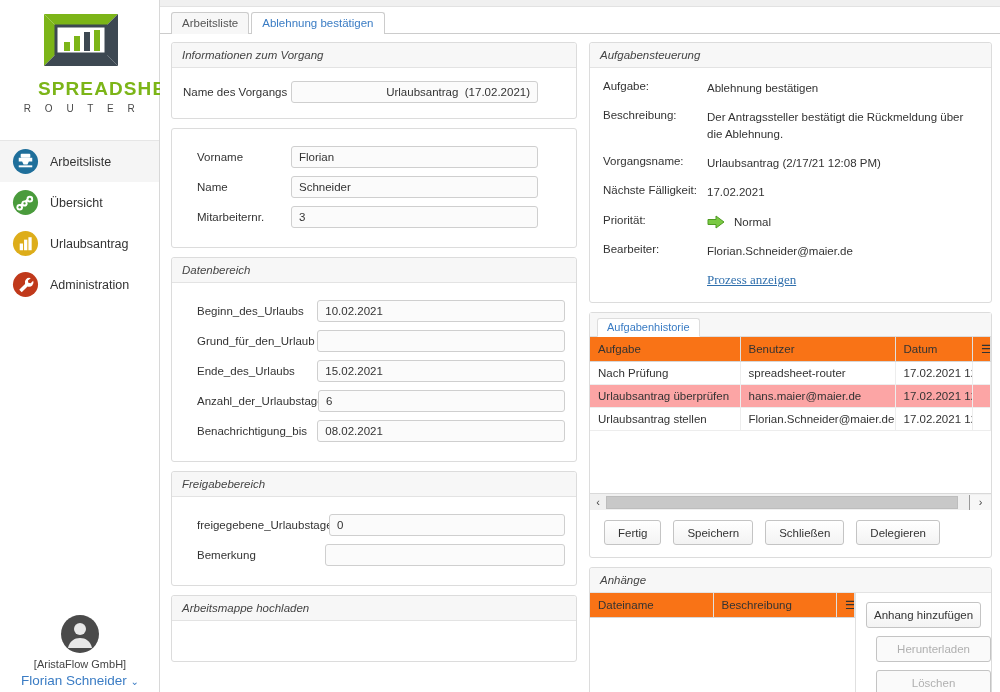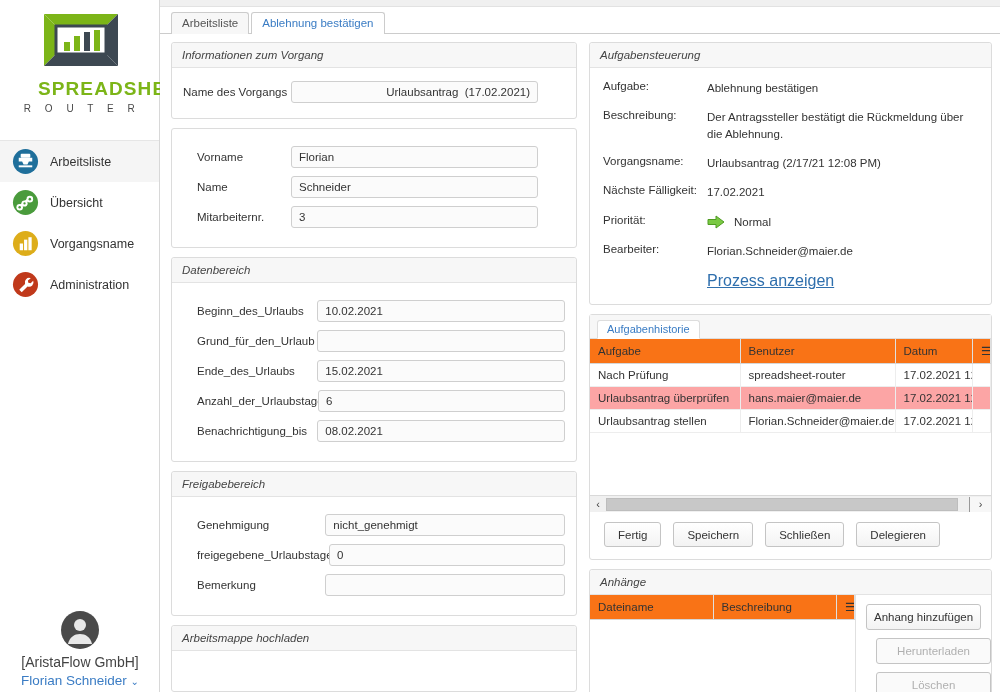--- a/index.html
+++ b/index.html
@@ -39,21 +39,21 @@
     cursor: pointer; color: #333;
     font-size: 12.5px;
   }
   .nav-item.active { background: #f5f5f5; }
   .nav-icon { width: 27px; height: 27px; flex: 0 0 27px; display:block; }
 
   .user-block {
     position: absolute; left: 0; bottom: 4px; width: 160px; text-align: center;
   }
   .avatar { width: 40px; height: 40px; display: block; margin: 0 auto 4px; }
-  .org { font-size: 14px; color: #444; }
+  .org { font-size: 11px; color: #444; }
   .username {
     font-size: 13.5px; color: #3a7cc4; margin-top: 3px;
     cursor: pointer;
   }
   .caret { font-size: 10px; }
 
   
   .content {
     flex: 1 1 auto; height: 692px; position: relative;
     background: #ffffff;
@@ -115,21 +115,21 @@
   .r-daten .finput { width: 249px; }
   
   .r-frei .flabel { width: 146px; padding-left: 14px; }
   .r-frei .finput { width: 246px; }
 
   
   .kv { display: flex; margin-bottom: 13px; font-size: 11.5px; }
   .kv-k { width: 104px; flex: 0 0 104px; color: #333; }
   .kv-v { color: #333; line-height: 1.42; }
   .prio { display: flex; align-items: center; gap: 9px; }
-  .link { color: #2f6fad; text-decoration: underline; cursor: pointer; font-size: 16px; }
+  .link { color: #2f6fad; text-decoration: underline; cursor: pointer; font-size: 13px; font-family: Liberation Serif, serif; }
 
   
   .gridwrap { border: 1px solid #dcdcdc; border-radius: 3px; background:#fff; margin-bottom: 9px;}
   .gridtabs {
     height: 24px; background: #f7f7f7; display:flex; align-items:flex-end;
     padding-left: 7px; border-bottom: 1px solid #ddd;
   }
   .gridtab {
     font-size: 11px; color: #3a7cc4; background: #fff;
     border: 1px solid #ddd; border-bottom: 1px solid #fff;
@@ -228,21 +228,21 @@
         <span>Übersicht</span>
       </div>
 
       <div class="nav-item">
         <svg class="nav-icon" viewBox="0 0 28 28">
           <circle cx="14" cy="14" r="13" fill="#ddad1a"></circle>
           <rect x="8" y="14" width="3.4" height="7" fill="#ffffff"></rect>
           <rect x="12.5" y="10" width="3.4" height="11" fill="#ffffff"></rect>
           <rect x="17" y="7.5" width="3.4" height="13.5" fill="#ffffff"></rect>
         </svg>
-        <span>Vorgangsname</span>
+        <span>Urlaubsantrag</span>
       </div>
 
       <div class="nav-item">
         <svg class="nav-icon" viewBox="0 0 28 28">
           <circle cx="14" cy="14" r="13" fill="#c0391b"></circle>
           <path d="M19.5 7.5a4.6 4.6 0 0 0-6 5.9l-6 6 2.6 2.6 6-6a4.6 4.6 0 0 0 5.9-6l-2.7 2.7-2.4-.4-.4-2.4z" fill="#ffffff"></path>
         </svg>
         <span>Administration</span>
       </div>
     </div>
@@ -322,24 +322,20 @@
             <div class="frow r-daten">
               <div class="flabel">Benachrichtigung_bis</div>
               <input class="finput" type="text" readonly="" value="08.02.2021" style="">
             </div>
           </div>
         </div>
 
         <div class="panel">
           <div class="panel-head">Freigabebereich</div>
           <div class="panel-body" style="padding-top:13px;padding-bottom:15px;">
-            <div class="frow r-frei">
-              <div class="flabel">Genehmigung</div>
-              <input class="finput" type="text" readonly="" value="nicht_genehmigt" style="">
-            </div>
             <div class="frow r-frei">
               <div class="flabel">freigegebene_Urlaubstage</div>
               <input class="finput" type="text" readonly="" value="0" style="">
             </div>
             <div class="frow r-frei">
               <div class="flabel">Bemerkung</div>
               <input class="finput" type="text" readonly="" value="" style="">
             </div>
           </div>
         </div>

